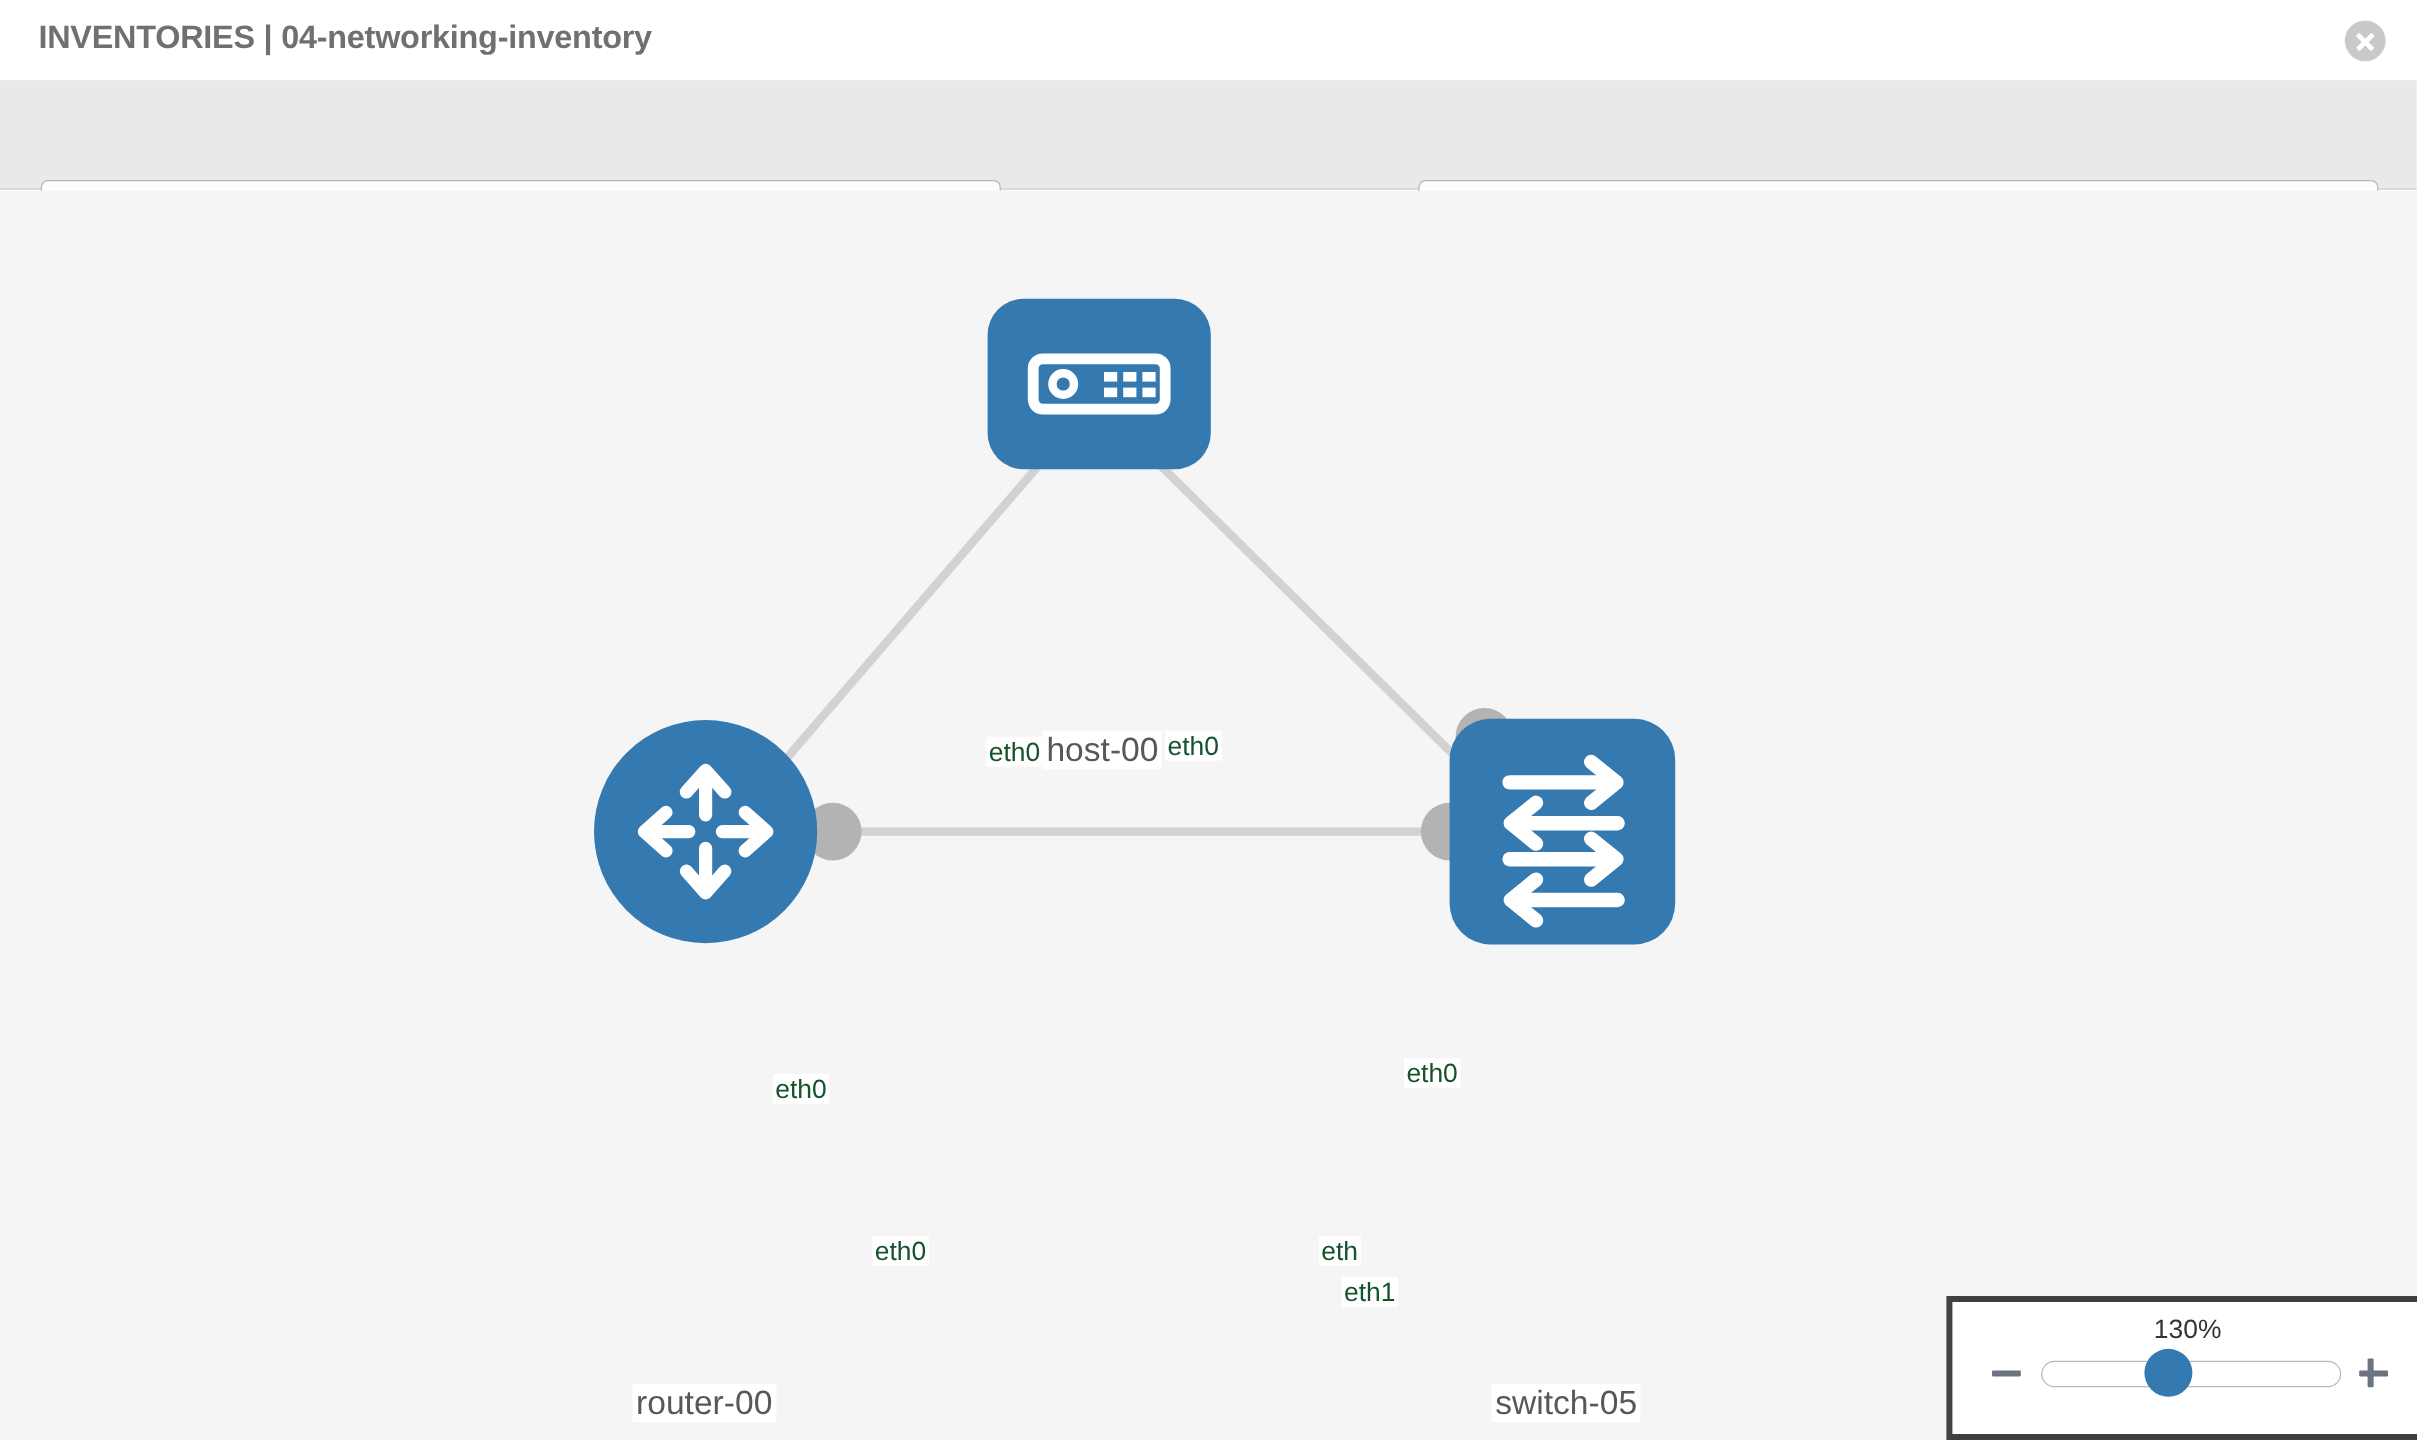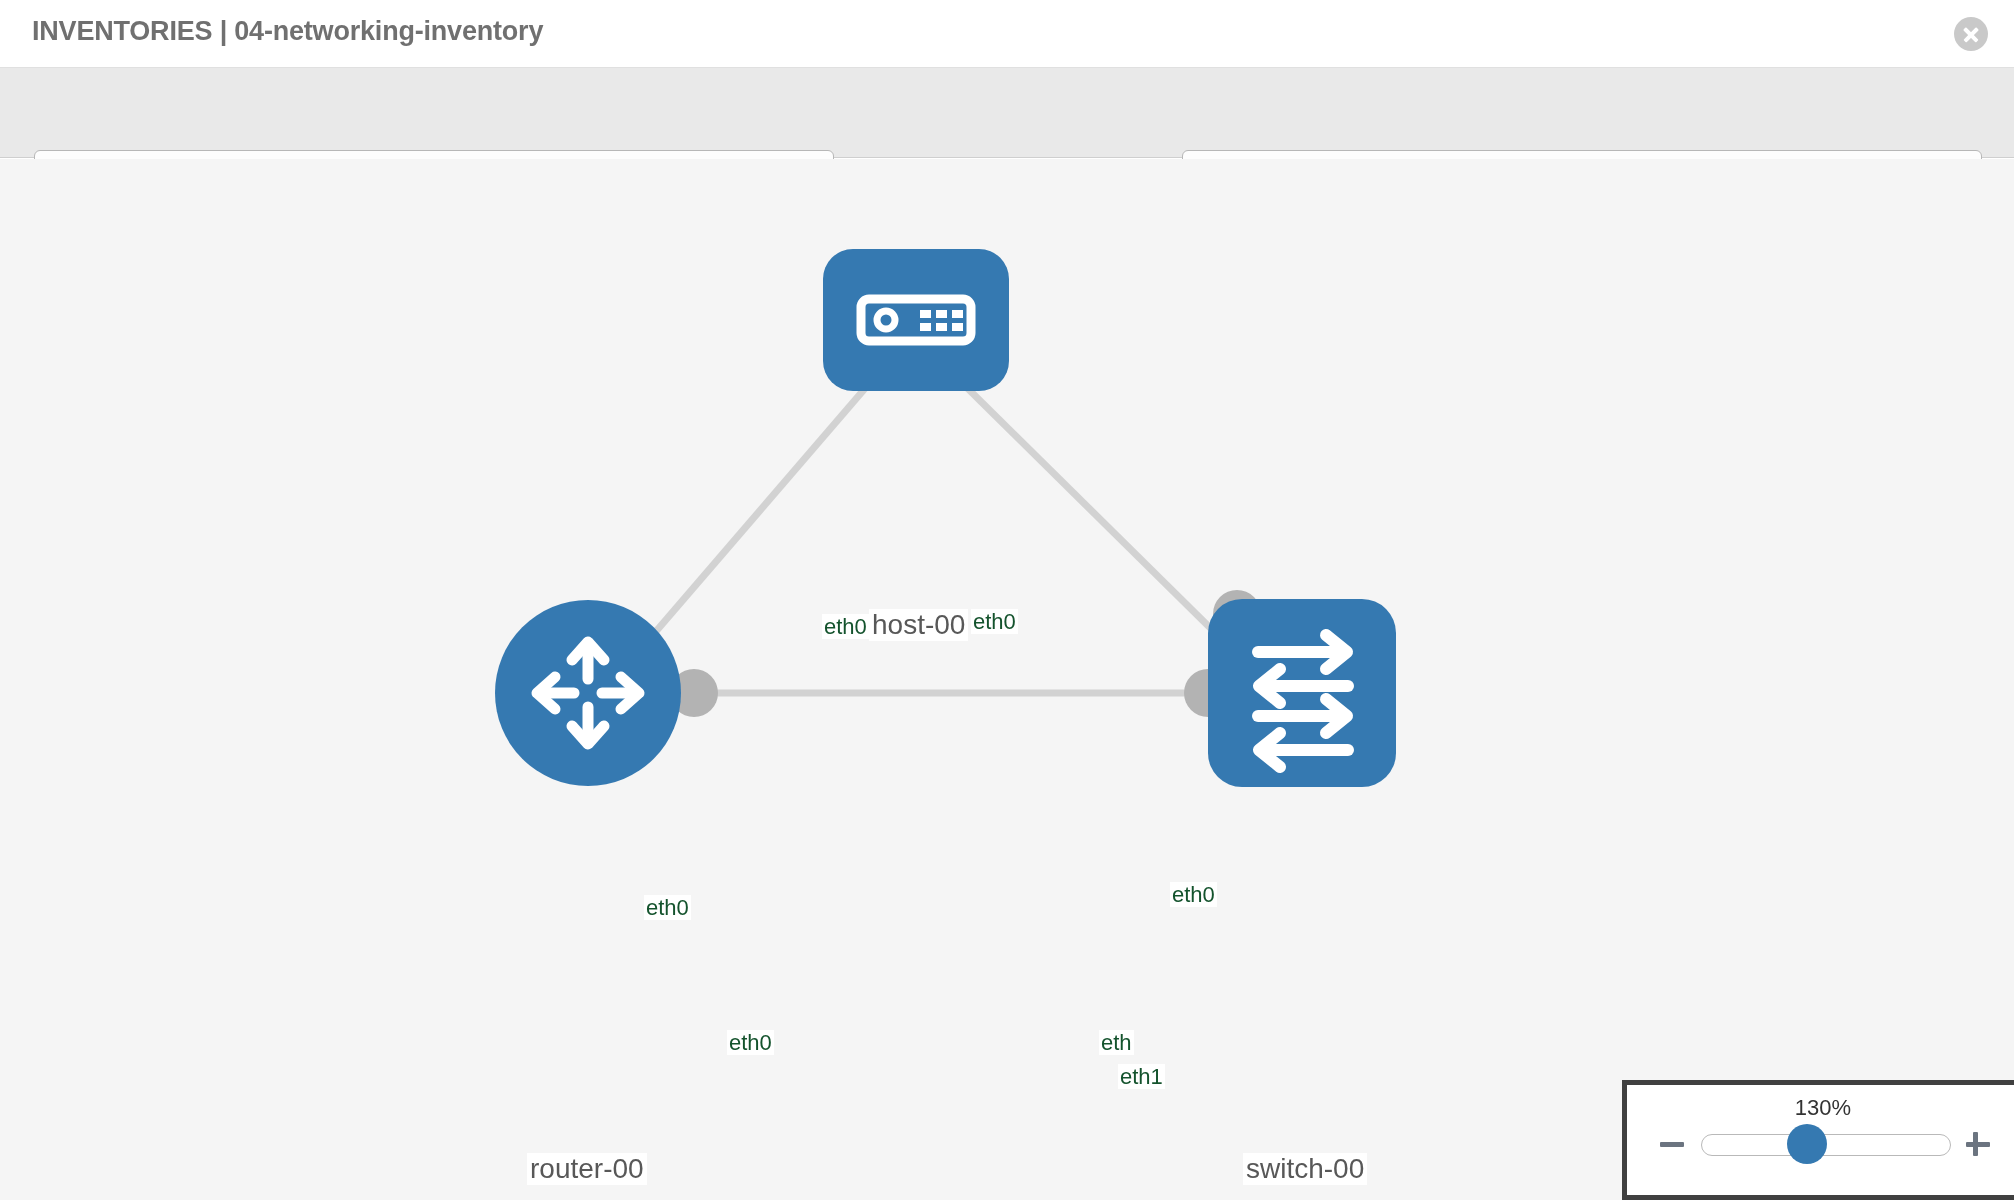--- a/index.html
+++ b/index.html
@@ -287,21 +287,21 @@
   <span class="edge-label" style="left:822px; top:455px;">eth0</span>
   <span class="edge-label" style="left:971px; top:450px;">eth0</span>
   <span class="edge-label" style="left:644px; top:736px;">eth0</span>
   <span class="edge-label" style="left:1170px; top:723px;">eth0</span>
   <span class="edge-label" style="left:727px; top:871px;">eth0</span>
   <span class="edge-label" style="left:1099px; top:871px;">eth</span>
   <span class="edge-label" style="left:1118px; top:905px;text-align:center;">eth1</span>
 
   <span class="node-label" style="left:869px; top:414px;margin-top:36px;">host-00</span>
   <span class="node-label" style="left:527px; top:994px;text-align:center;">router-00</span>
-  <span class="node-label" style="left:1243px; top:994px;">switch-00</span>
+  <span class="node-label" style="left:1243px; top:994px;">switch-05</span>
 
 </div>
 
 <div class="zoom-panel">
   <div class="zoom-value">130%</div>
   <div class="zoom-minus"></div>
   <div class="zoom-track"></div>
   <div class="zoom-thumb"></div>
   <div class="zoom-plus"></div>
 </div>

